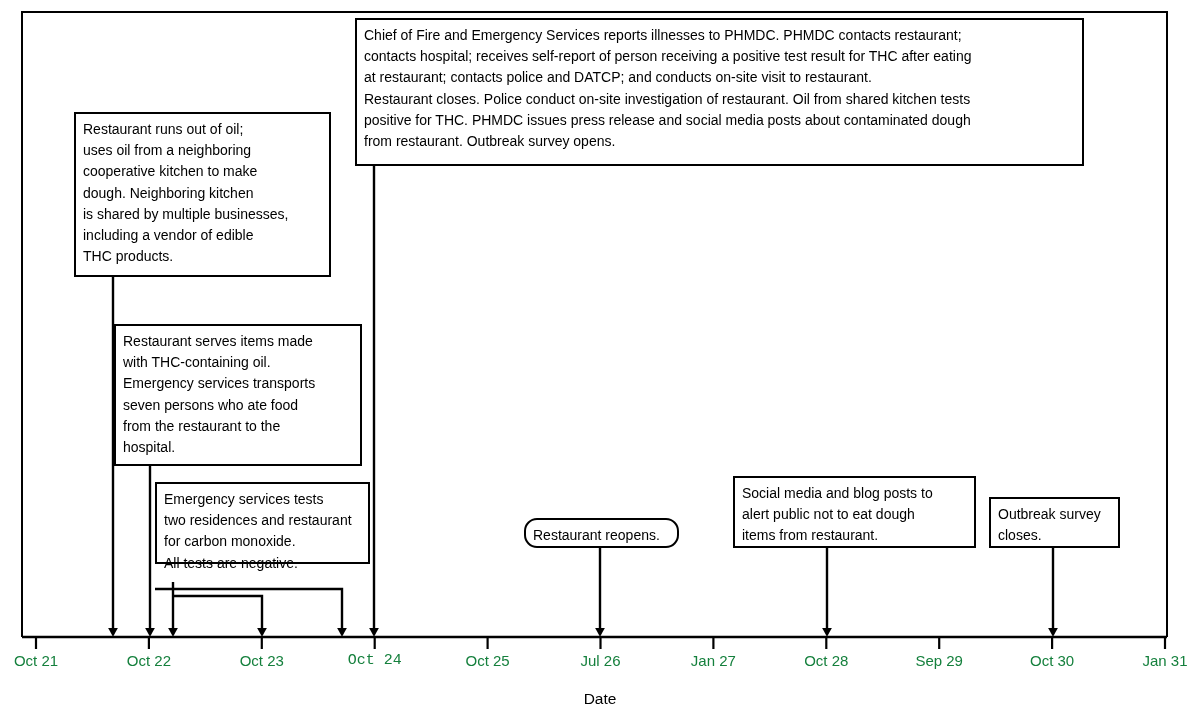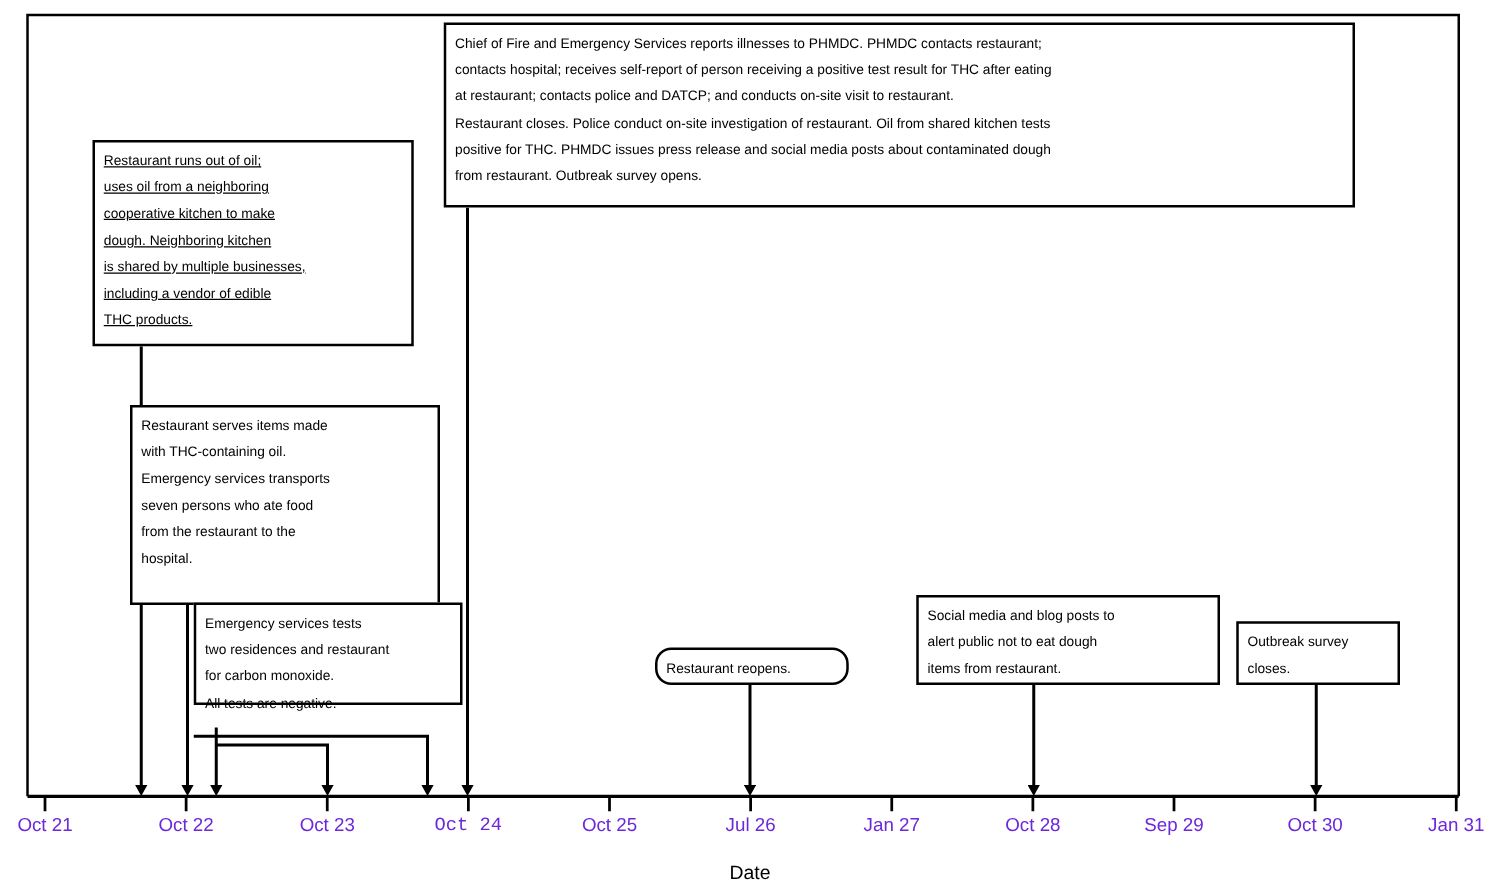--- a/index.html
+++ b/index.html
@@ -1,21 +1,21 @@
 <!DOCTYPE html>
 <html><head>
 <meta charset="utf-8">
 <style>
   html,body{margin:0;padding:0;background:#ffffff;}
   body{font-family:"Liberation Sans",sans-serif;}
   #stage{position:relative;width:1199px;height:714px;overflow:hidden;background:#fff;}
   #vec{position:absolute;left:0;top:0;width:1199px;height:714px;}
   .ebox{position:absolute;background:#fff;border:2px solid #000;box-sizing:border-box;
-        font-size:11px;line-height:21.2px;color:#000;padding:5px 7px 4px 7px;white-space:pre-line;}
-  .tick-lbl{position:absolute;font-size:15px;color:#6d28d9;text-align:center;white-space:nowrap;
+        font-size:14px;line-height:21.2px;color:#000;padding:5px 7px 4px 7px;white-space:pre-line;}
+  .tick-lbl{position:absolute;font-size:15px;color:#15803d;text-align:center;white-space:nowrap;
             transform:translateX(-50%);}
   .axis-title{position:absolute;font-size:15.5px;color:#000;text-align:center;
               transform:translateX(-50%);}
 </style>
 </head>
 <body>
 
 <div id="stage">
 
   <svg id="vec" viewBox="0 0 1199 714" xmlns="http://www.w3.org/2000/svg">
@@ -48,28 +48,28 @@
         <polyline points="173,596 262,596 262,629" fill="none" stroke="#000000" stroke-width="2.4" marker-end="url(#ah)"></polyline>
         <polyline points="155,589 342,589 342,629" fill="none" stroke="#000000" stroke-width="2.4" marker-end="url(#ah)"></polyline>
         <polyline points="374,166 374,629" fill="none" stroke="#000000" stroke-width="2.4" marker-end="url(#ah)"></polyline>
         <polyline points="600,548 600,629" fill="none" stroke="#000000" stroke-width="2.4" marker-end="url(#ah)"></polyline>
         <polyline points="827,548 827,629" fill="none" stroke="#000000" stroke-width="2.4" marker-end="url(#ah)"></polyline>
         <polyline points="1053,548 1053,629" fill="none" stroke="#000000" stroke-width="2.4" marker-end="url(#ah)"></polyline>
       </g>
   </svg>
 
   <div id="boxes">
-      <div class="ebox" style="left: 74px; top: 112px; width: 257px; height: 165px; text-decoration: underline;">Restaurant runs out of oil;
+      <div class="ebox" style="left: 74px; top: 112px; width: 257px; height: 165px;">Restaurant runs out of oil;
 uses oil from a neighboring
 cooperative kitchen to make
 dough. Neighboring kitchen
 is shared by multiple businesses,
 including a vendor of edible
 THC products.</div>
-      <div class="ebox" style="left: 104px; top: 324px; width: 248px; height: 160px;">Restaurant serves items made
+      <div class="ebox" style="left: 114px; top: 324px; width: 248px; height: 142px;">Restaurant serves items made
 with THC-containing oil.
 Emergency services transports
 seven persons who ate food
 from the restaurant to the
 hospital.</div>
       <div class="ebox" style="left: 155px; top: 482px; width: 215px; height: 82px;">Emergency services tests
 two residences and restaurant
 for carbon monoxide.
 All tests are negative.</div>
       <div class="ebox" style="left: 355px; top: 18px; width: 729px; height: 148px;">Chief of Fire and Emergency Services reports illnesses to PHMDC. PHMDC contacts restaurant;

